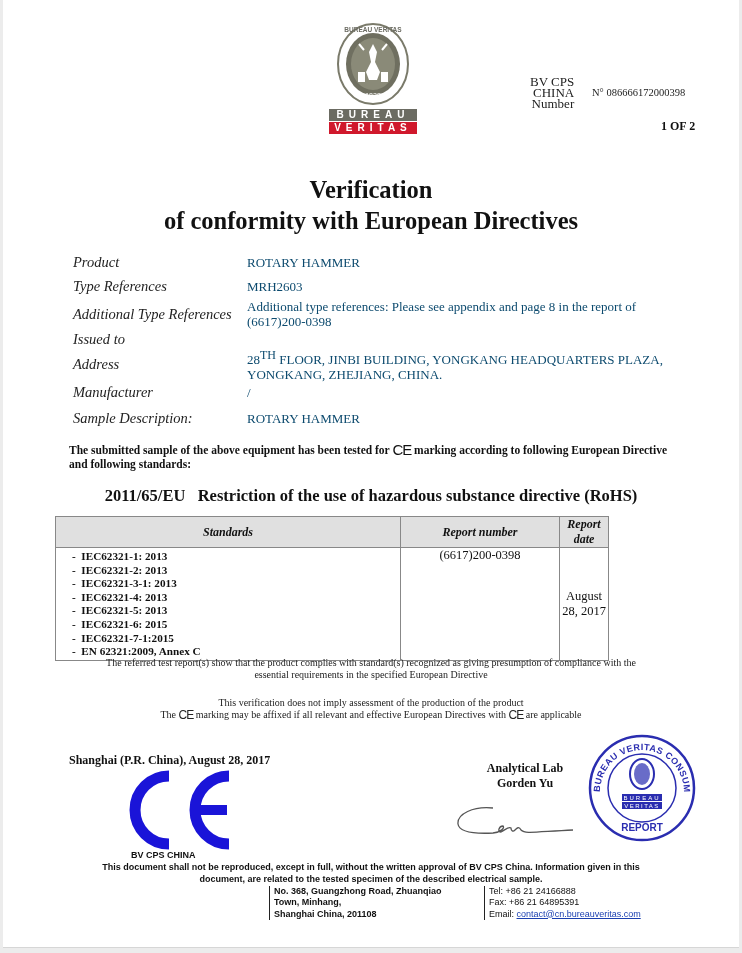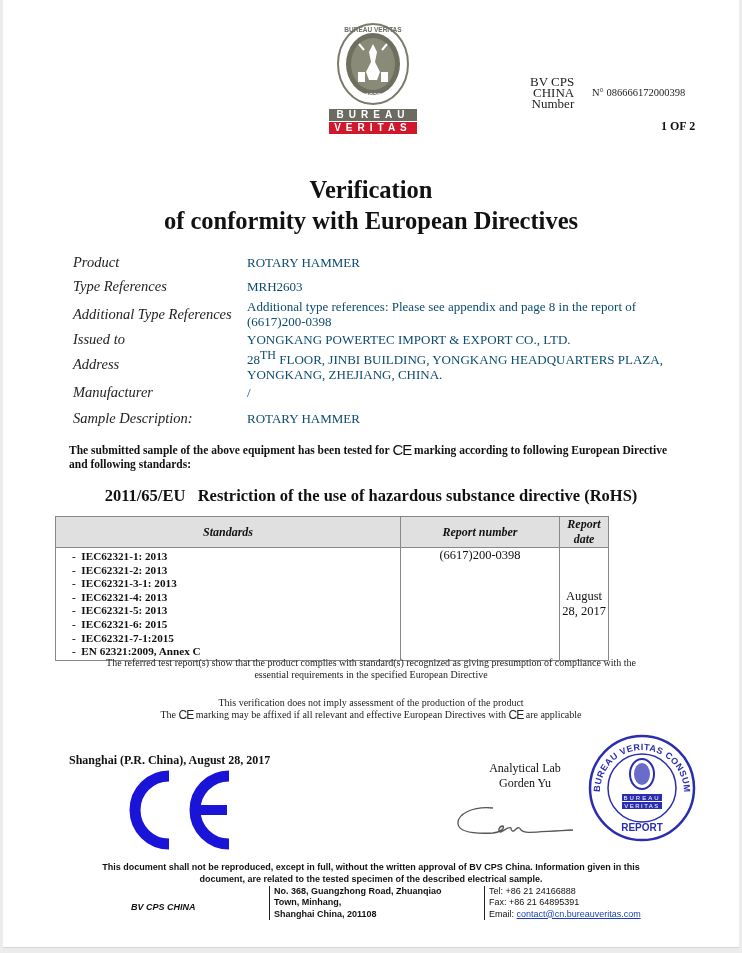--- a/index.html
+++ b/index.html
@@ -46,27 +46,27 @@
   table.std td { border: 1px solid #888; vertical-align: top; padding: 0; }
   .std-list { padding: 2px 0 1px 4px; font-weight: bold; font-size: 11.2px; line-height: 13.6px; }
   .std-list div { white-space: pre; margin-left: 12px; }
   .rep-num { text-align: center; padding-top: 22px; font-size: 12.5px; }
   .rep-date { text-align: center; vertical-align: middle !important; font-size: 12.5px; }
 
   .note { left: 0; width: 736px; text-align: center; font-size: 10px; line-height: 12px; color: #222; }
 
   .place { left: 66px; top: 753px; font-size: 12px; font-weight: bold; }
   .ce-big { left: 118px; top: 770px; width: 115px; height: 80px; }
-  .lab { left: 462px; top: 761px; width: 120px; text-align: center; font-size: 12px; font-weight: normal; line-height: 15px; }
+  .lab { left: 462px; top: 761px; width: 120px; text-align: center; font-size: 12px; font-weight: bold; line-height: 15px; }
   .sig { left: 450px; top: 800px; width: 130px; height: 45px; }
   .stamp { left: 583px; top: 732px; width: 112px; height: 112px; }
 
   .disclaimer { left: 66px; top: 862px; width: 604px; text-align: center; font-family: "Liberation Sans", sans-serif;
     font-weight: bold; font-size: 9px; line-height: 11.5px; }
-  .foot-name { left: 128px; top: 902px; font-family: "Liberation Sans", sans-serif; font-weight: bold; font-size: 9px; font-style: italic; }
+  .foot-name { left: 128px; top: 850px; font-family: "Liberation Sans", sans-serif; font-weight: bold; font-size: 9px; }
   .foot-addr { left: 266px; top: 886px; padding-left: 4px; border-left: 1px solid #222; font-family: "Liberation Sans", sans-serif;
     font-weight: bold; font-size: 9px; line-height: 11.3px; }
   .foot-contact { left: 481px; top: 886px; padding-left: 4px; border-left: 1px solid #222; font-family: "Liberation Sans", sans-serif;
     font-size: 9px; line-height: 11.3px; }
   .foot-contact a { color: #1a3fb0; text-decoration: underline; }
 </style>
 </head>
 <body>
 
 <div class="page">
@@ -104,21 +104,20 @@
   <div class="abs field-label" style="top:278px">Type References</div>
   <div class="abs field-value" style="top:279px">MRH2603</div>
 
   <div class="abs field-label" style="top:306px">Additional Type References</div>
   <div class="abs field-value" style="top:299px">
     <div>Additional type references: Please see appendix and page 8 in the report of</div>
     <div>(6617)200-0398</div>
   </div>
 
   <div class="abs field-label" style="top:331px">Issued to</div>
-  <div class="abs field-value" style="top:332px">YONGKANG POWERTEC IMPORT &amp; EXPORT CO., LTD.</div>
 
   <div class="abs field-label" style="top:356px">Address</div>
   <div class="abs field-value" style="top:348px">
     <div><span>28</span><sup>TH</sup><span> FLOOR, JINBI BUILDING, YONGKANG HEADQUARTERS PLAZA,</span></div>
     <div>YONGKANG, ZHEJIANG, CHINA.</div>
   </div>
 
   <div class="abs field-label" style="top:384px">Manufacturer</div>
   <div class="abs field-value" style="top:385px">/</div>
 

